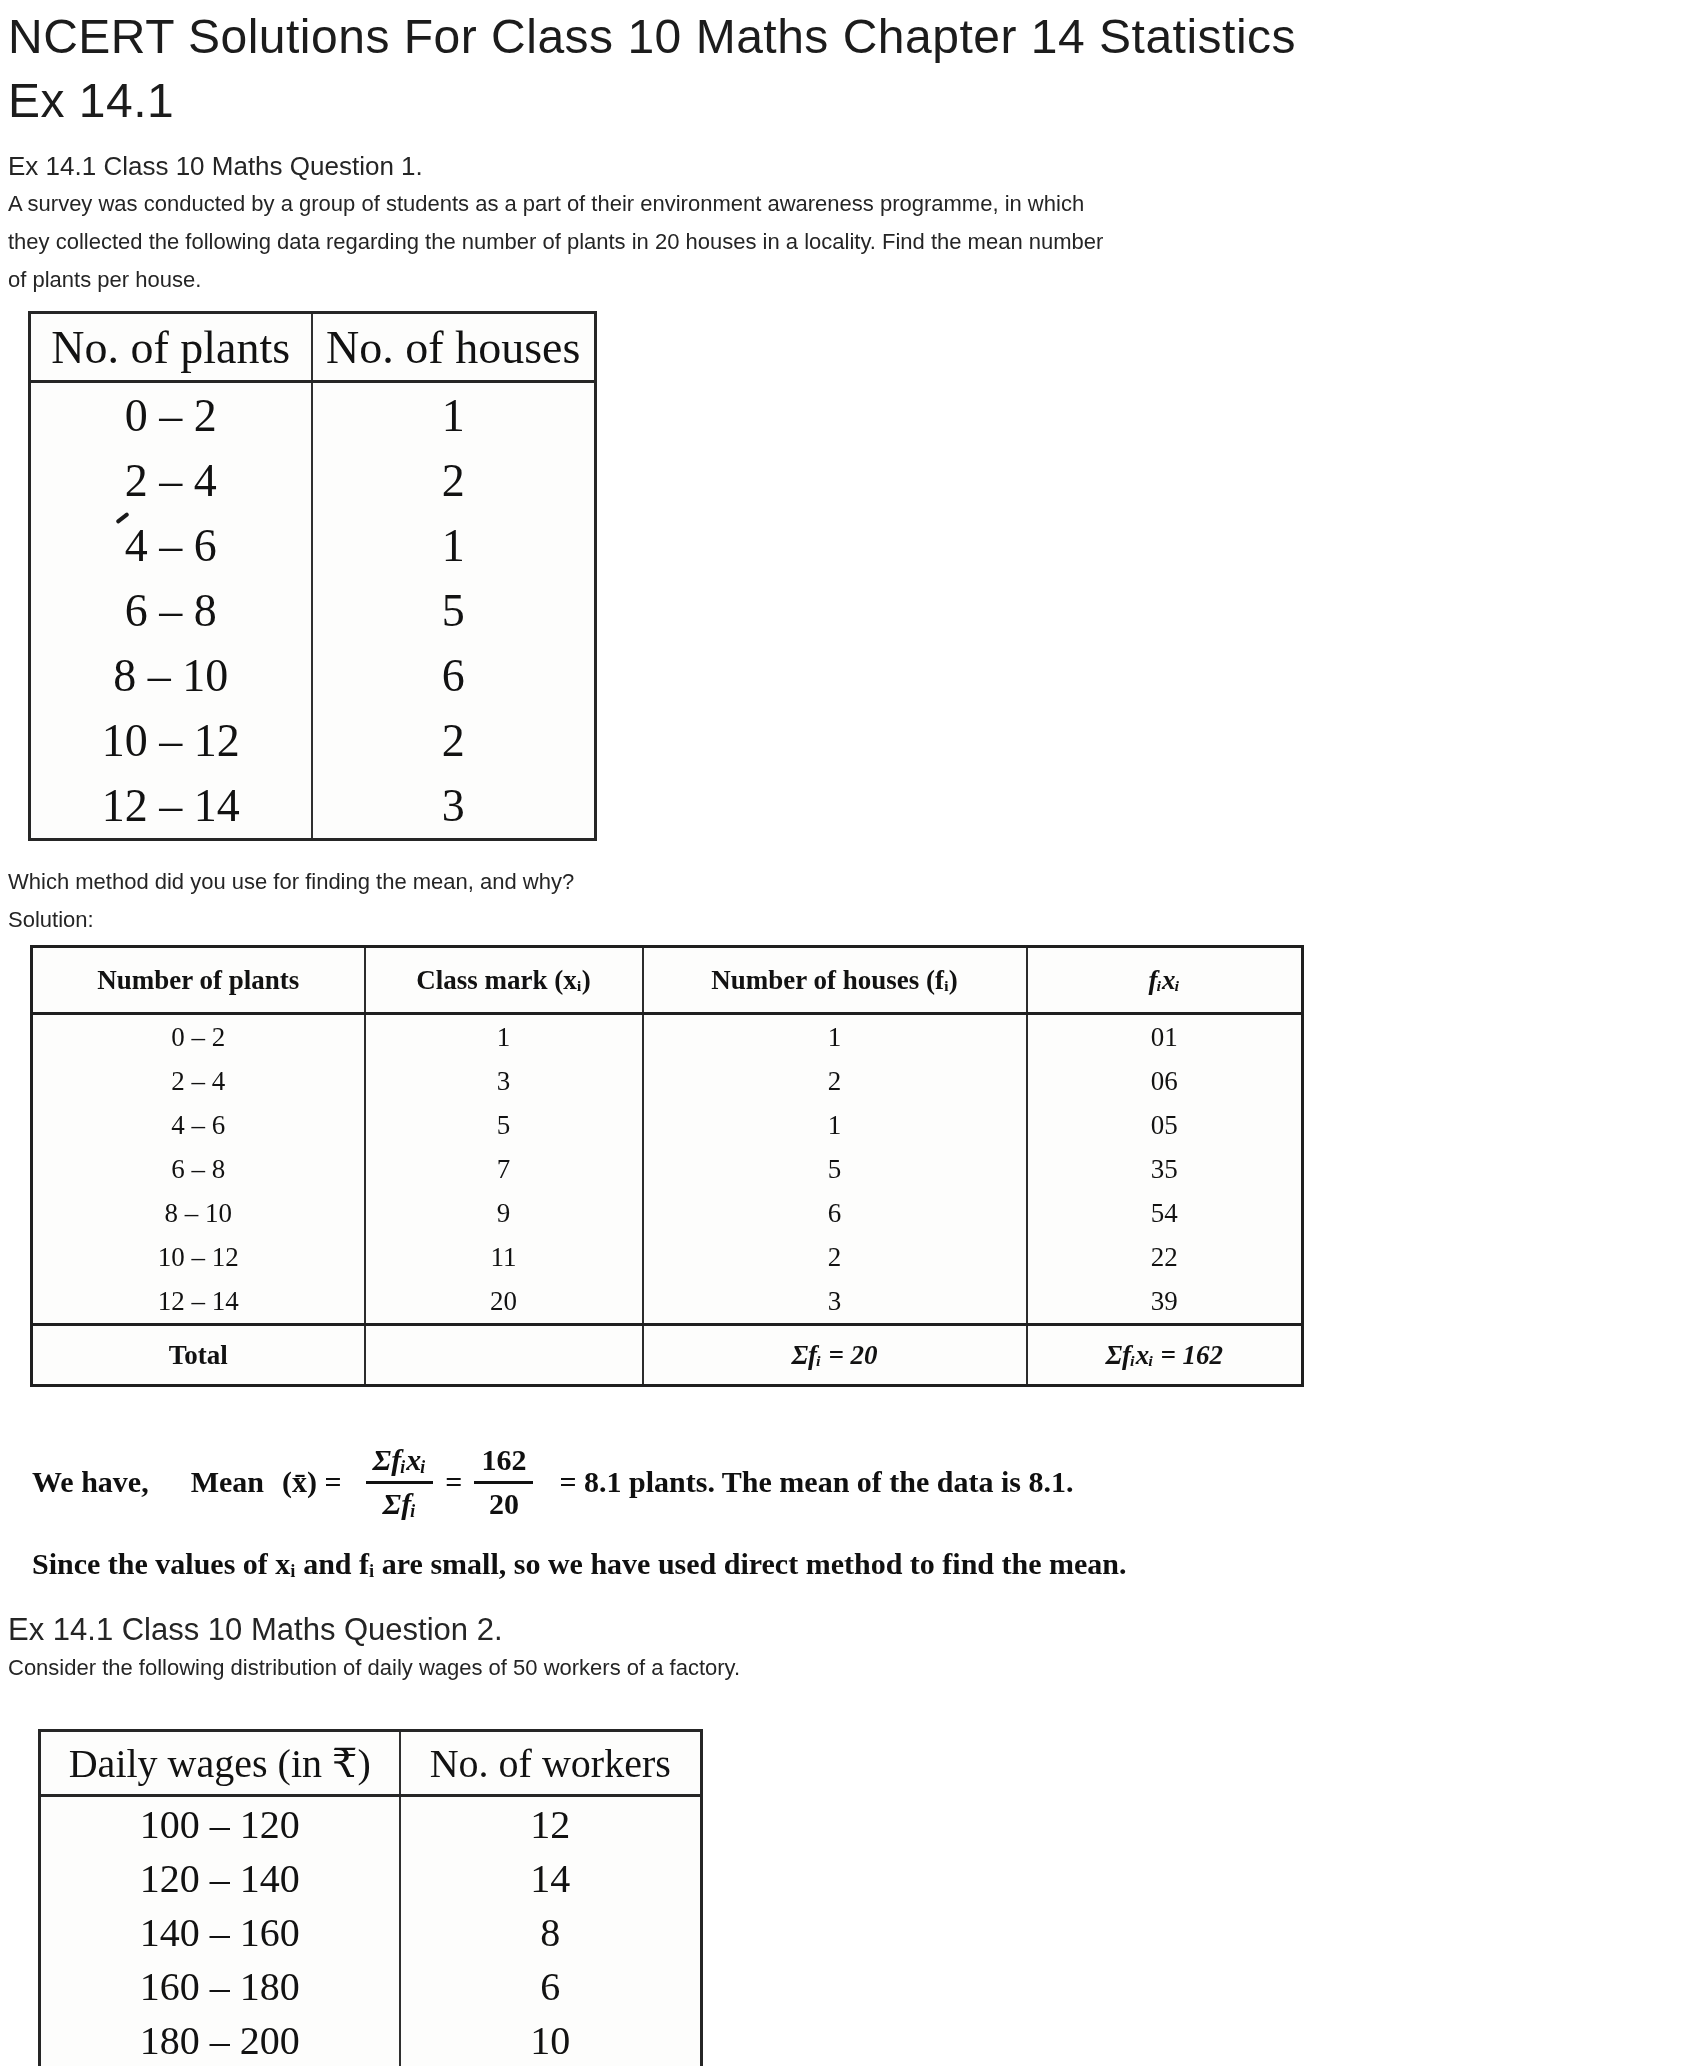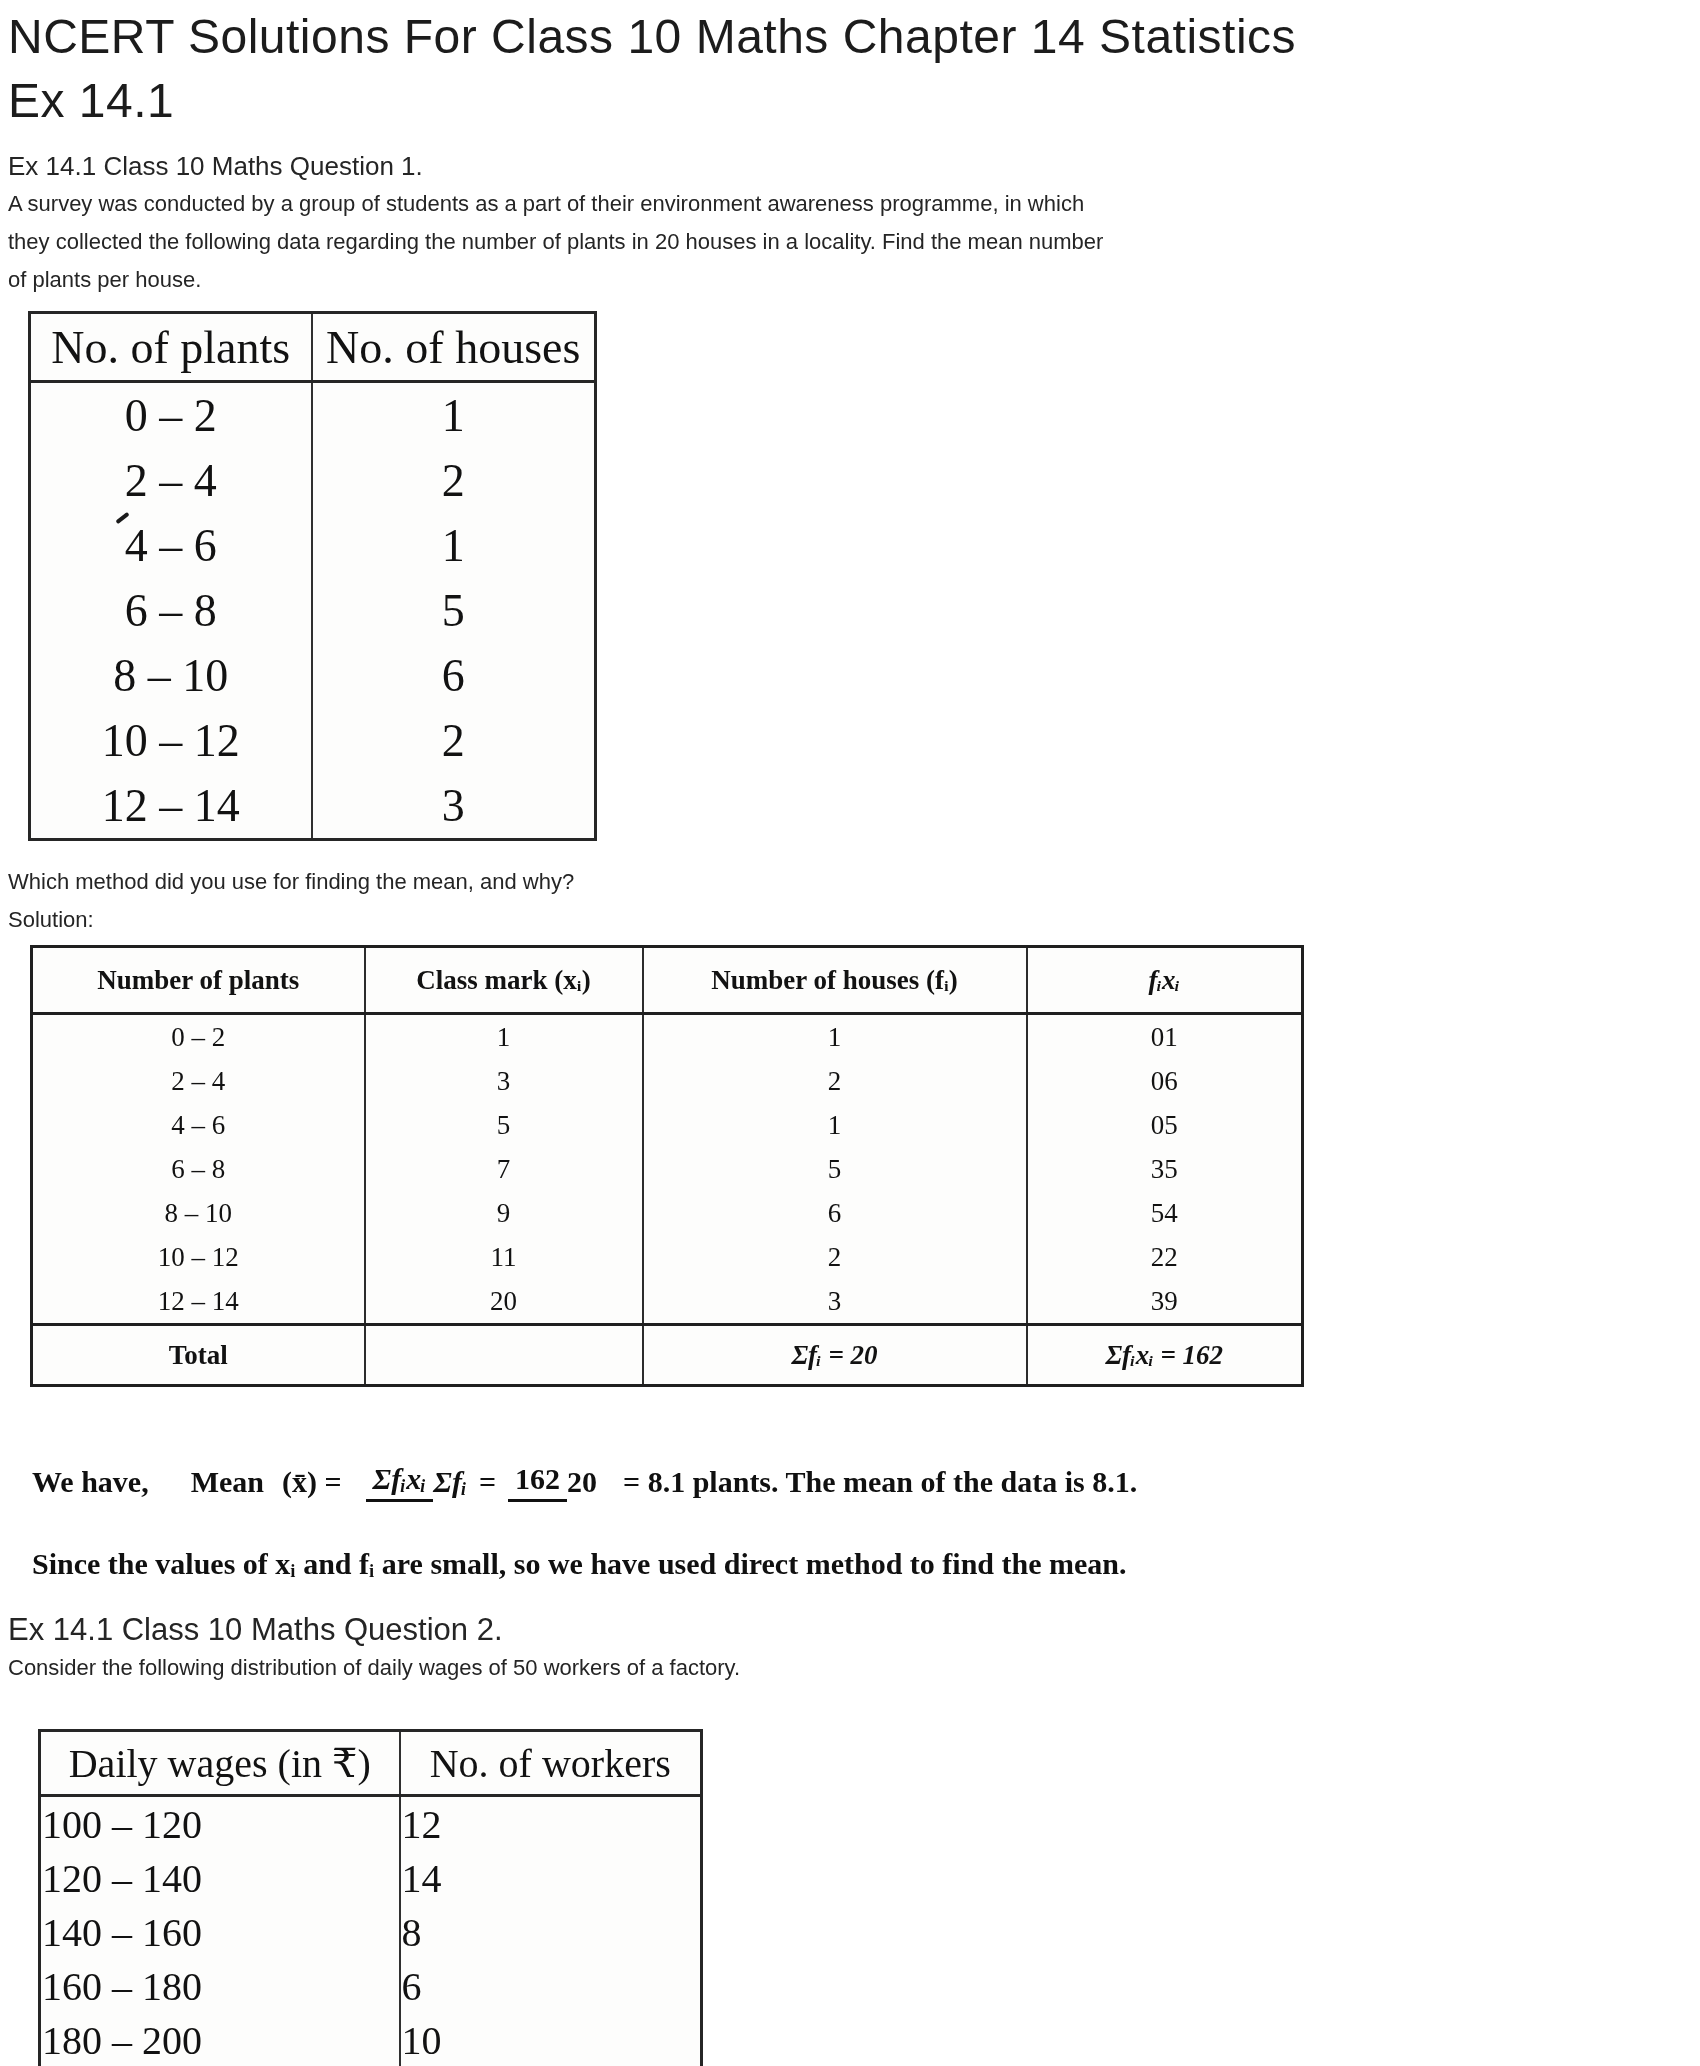--- a/index.html
+++ b/index.html
@@ -29,34 +29,34 @@
   .t1 thead th { border-bottom:3px solid #262626; }
 
   table.t2 { margin:6px 0 0 22px; border:3px solid #1f1f1f; font-size:27px; }
   .t2 th { height:62px; font-weight:700; border-left:2px solid #2c2c2c; border-right:2px solid #2c2c2c; border-bottom:3px solid #1f1f1f; }
   .t2 td { height:42px; text-align:center; border-left:2px solid #2c2c2c; border-right:2px solid #2c2c2c; }
   .t2 tr.total-row td { height:56px; border-top:3px solid #1f1f1f; font-weight:700; }
   .t2 .ital { font-style:italic; }
 
   table.t3 { margin:42px 0 0 30px; border:3px solid #262626; font-size:40px; }
   .t3 th { height:60px; font-weight:400; border:2px solid #303030; border-top:none; border-bottom:3px solid #262626; }
-  .t3 td { height:52px; border-left:2px solid #303030; border-right:2px solid #303030; }
+  .t3 td { height:52px; text-align:center; border-left:2px solid #303030; border-right:2px solid #303030; }
 
   
   .rel { position:relative; }
   .tick { position:absolute; left:calc(50% - 56px); top:3px; width:15px; height:4px;
           background:#1a1a1a; transform:rotate(-38deg); border-radius:2px; }
 
   
   .formula { display:flex; align-items:center; margin:44px 0 0 24px; height:102px;
              font-weight:700; font-size:30px; color:#101010; }
   .f-prefix { margin-right:42px; }
   .f-mean   { margin-right:18px; }
   .f-xbar   { margin-right:12px; }
-  .frac { display:inline-flex; flex-direction:row; align-items:flex-start; margin:0 12px; line-height:1.15; }
+  .frac { display:inline-flex; flex-direction:column; align-items:center; margin:0 12px; line-height:1.15; }
   .frac .num { padding:0 7px 3px; border-bottom:3px solid #111; }
   .frac .den { padding-top:3px; }
   .frac.sigma .num, .frac.sigma .den { font-style:italic; }
   .f-result { margin-left:14px; }
 
   .note { margin:12px 0 0 24px; font-weight:700; font-size:30px; line-height:38px; color:#101010; }
 
   .q2heading { margin-top:28px; font-size:31px; line-height:38px; color:#252525; }
 </style>
 </head>

